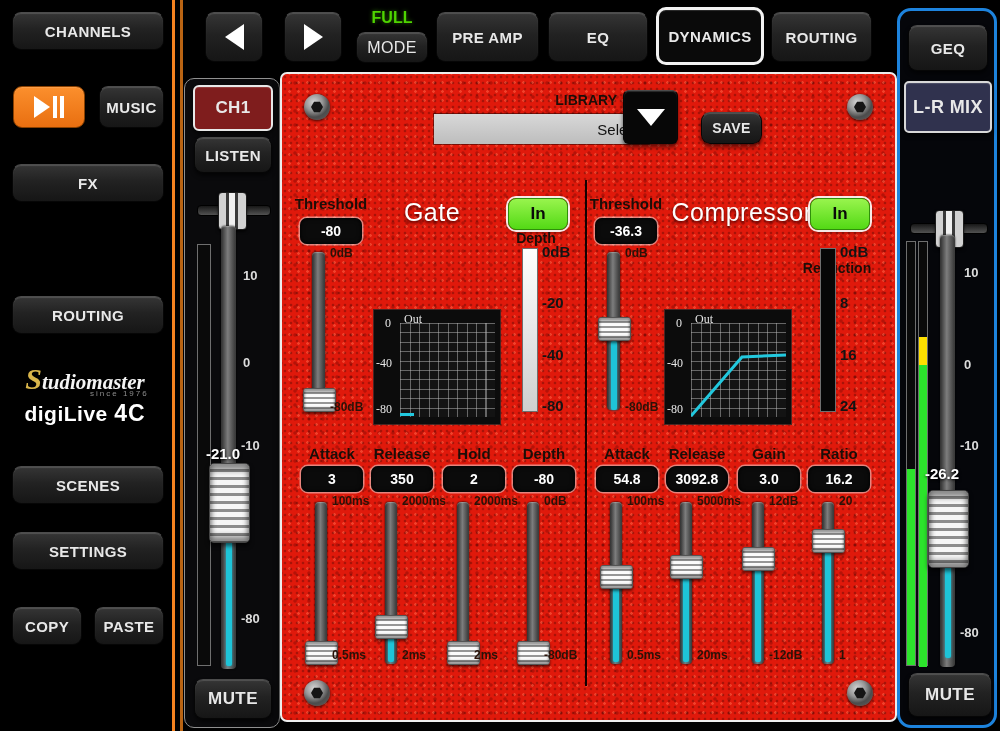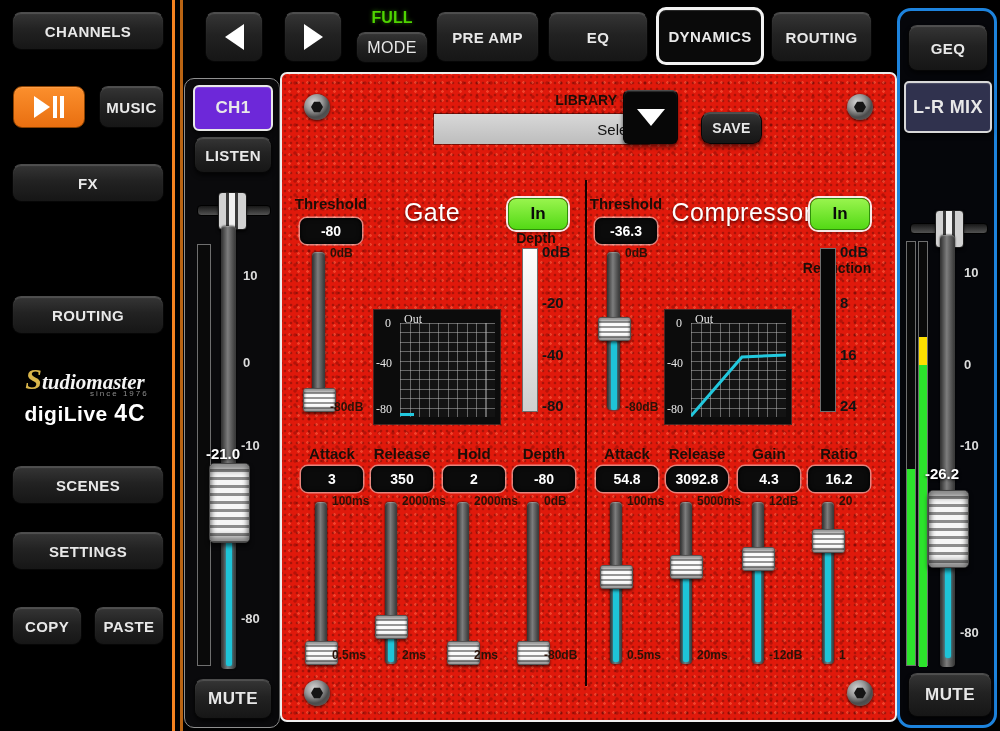--- a/index.html
+++ b/index.html
@@ -131,21 +131,21 @@
       </div>
     <div class="full-lbl" style="left:172px;top:9px;width:72px;">FULL</div>
     <div class="btn" style="left:172px;top:32px;width:72px;height:31px;font-size:16px;font-weight:400;">MODE</div>
     <div class="btn" style="left:252px;top:12px;width:103px;height:50px;">PRE AMP</div>
     <div class="btn" style="left:364px;top:12px;width:100px;height:50px;">EQ</div>
     <div class="btn btn-active" style="left:472px;top:7px;width:108px;height:58px;">DYNAMICS</div>
     <div class="btn" style="left:587px;top:12px;width:101px;height:50px;">ROUTING</div>
   </div>
 
   <div class="strip" style="left:184px;top:78px;width:96px;height:650px;">
-    <div class="btn" style="left:8px;top:6px;width:80px;height:46px;background:#6d28d9;border:2px solid #e8e8e8;border-radius:6px;font-size:17px;">CH1</div>
+    <div class="btn" style="left:8px;top:6px;width:80px;height:46px;background:#7f1d1d;border:2px solid #e8e8e8;border-radius:6px;font-size:17px;">CH1</div>
     <div class="btn" style="left:9px;top:58px;width:78px;height:36px;">LISTEN</div>
 
     <div class="pan-track" style="left:12px;top:126px;width:72px;height:9px;"></div>
     <div class="pan-handle" style="left:33px;top:113px;width:27px;height:36px;"></div>
 
     <div class="meter-shell" style="left:12px;top:165px;width:14px;height:422px;"></div>
 
     <div class="track-v" style="left:36px;top:147px;width:15px;height:443px;"></div>
     <div class="cyan-v" style="left:41px;top:462px;height:125px;"></div>
     <span class="sc" style="left:58px;top:189px;">10</span>
@@ -294,21 +294,21 @@
         <div class="rlabel" style="left:0;top:0;width:64px;">Release</div>
         <div class="vbox" style="left:1px;top:21px;width:62px;height:26px;border-radius:11px;">3092.8</div>
         <span class="rsmall" style="left:32px;top:49px;">5000ms</span>
         <div class="track-v" style="left:15px;top:57px;width:12px;height:162px;"></div>
         <div class="cyan-v" style="left:18px;top:132px;height:85px;"></div>
         <div class="handle-s" style="left:5px;top:110px;width:31px;height:22px;"></div>
         <span class="rsmall" style="left:32px;top:203px;">20ms</span>
       </div>
       <div class="abs" style="left:150px;top:371px;width:64px;height:222px;">
         <div class="rlabel" style="left:0;top:0;width:64px;">Gain</div>
-        <div class="vbox" style="left:1px;top:21px;width:62px;height:26px;">4.3</div>
+        <div class="vbox" style="left:1px;top:21px;width:62px;height:26px;">3.0</div>
         <span class="rsmall" style="left:32px;top:49px;">12dB</span>
         <div class="track-v" style="left:15px;top:57px;width:12px;height:162px;"></div>
         <div class="cyan-v" style="left:18px;top:124px;height:93px;"></div>
         <div class="handle-s" style="left:5px;top:102px;width:31px;height:22px;"></div>
         <span class="rsmall" style="left:32px;top:203px;">-12dB</span>
       </div>
       <div class="abs" style="left:220px;top:371px;width:64px;height:222px;">
         <div class="rlabel" style="left:0;top:0;width:64px;">Ratio</div>
         <div class="vbox" style="left:1px;top:21px;width:62px;height:26px;">16.2</div>
         <span class="rsmall" style="left:32px;top:49px;">20</span>

